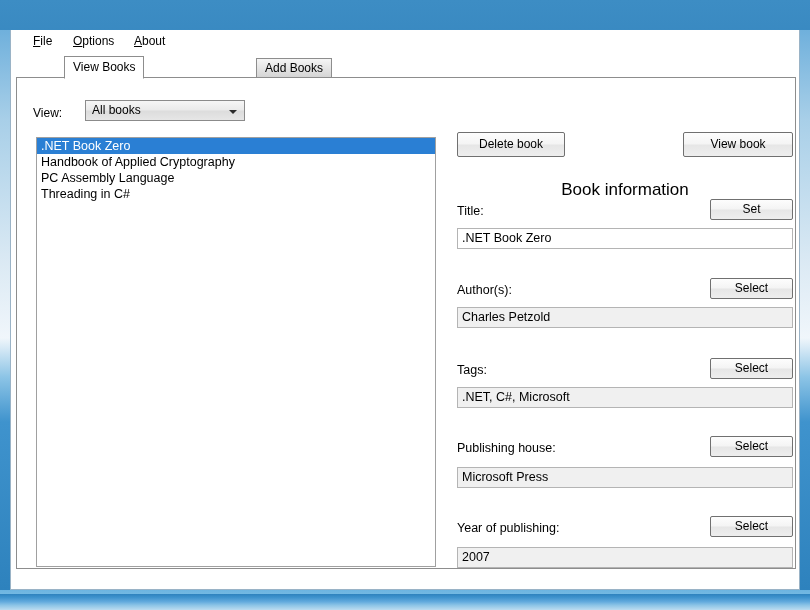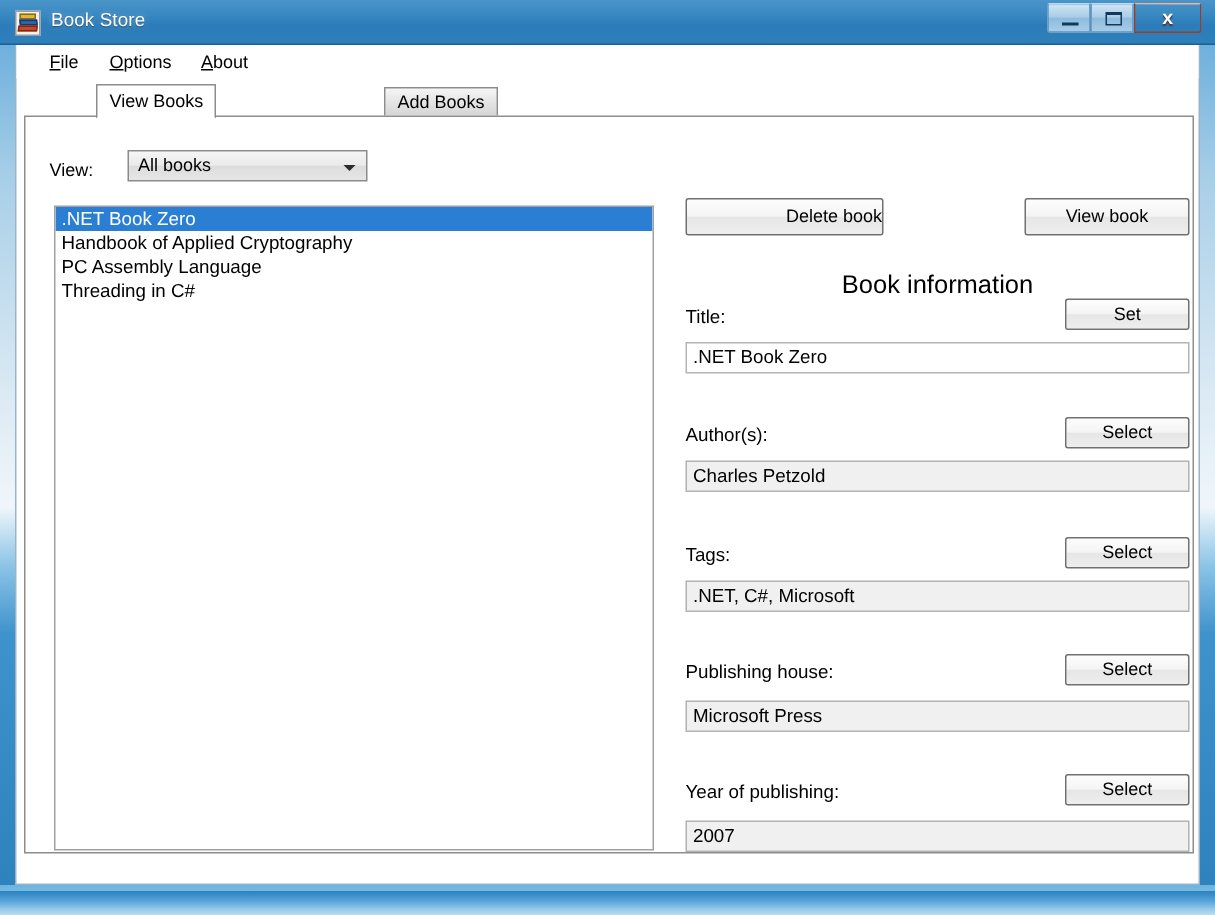--- a/index.html
+++ b/index.html
@@ -295,21 +295,21 @@
     height: 25px;
     border: 1px solid #707070;
     border-radius: 2px;
     background: linear-gradient(to bottom, #fdfdfd 0%, #f4f4f4 48%, #e6e6e6 52%, #eeeeee 100%);
     font-size: 12px;
     color: #000000;
     text-align: center;
     line-height: 23px;
     cursor: default;
   }
-  #btn-delete-book { left: 446px; top: 102px; width: 132px; text-align: right; }
+  #btn-delete-book { left: 446px; top: 102px; width: 108px; }
   #btn-view-book   { left: 672px; top: 102px; width: 110px; }
 
   #book-info-heading {
     position: absolute;
     left: 446px; top: 150px;
     width: 336px;
     text-align: center;
     font-size: 17px;
     color: #000000;
   }
@@ -357,41 +357,20 @@
 </style>
 </head>
 <body>
 
 <div id="window-frame">
 
   <div id="frame-left-glass"></div>
   <div id="frame-right-glass"></div>
   <div id="frame-bottom-glass"></div>
 
-  <div id="title-bar">
-    <div id="title-bar-inner-line"></div>
-
-    <div id="app-icon">
-      <div class="bk3"></div>
-      <div class="bk2"></div>
-      <div class="bk1"></div>
-    </div>
-
-    <div id="window-title">Book Store</div>
-
-    <div class="caption-btn" id="btn-minimize">
-      <div class="glyph"></div>
-    </div>
-    <div class="caption-btn" id="btn-maximize">
-      <div class="glyph"></div>
-    </div>
-    <div class="caption-btn" id="btn-close">
-      <div class="glyph">x</div>
-    </div>
-  </div>
 
   <div id="client-area">
 
     <div id="menu-bar">
       <div class="menu-item" style="left:16px;"><span class="accel">F</span><span>ile</span></div>
       <div class="menu-item" style="left:56px;"><span class="accel">O</span><span>ptions</span></div>
       <div class="menu-item" style="left:117px;"><span class="accel">A</span><span>bout</span></div>
     </div>
 
     <div id="tab-strip">

